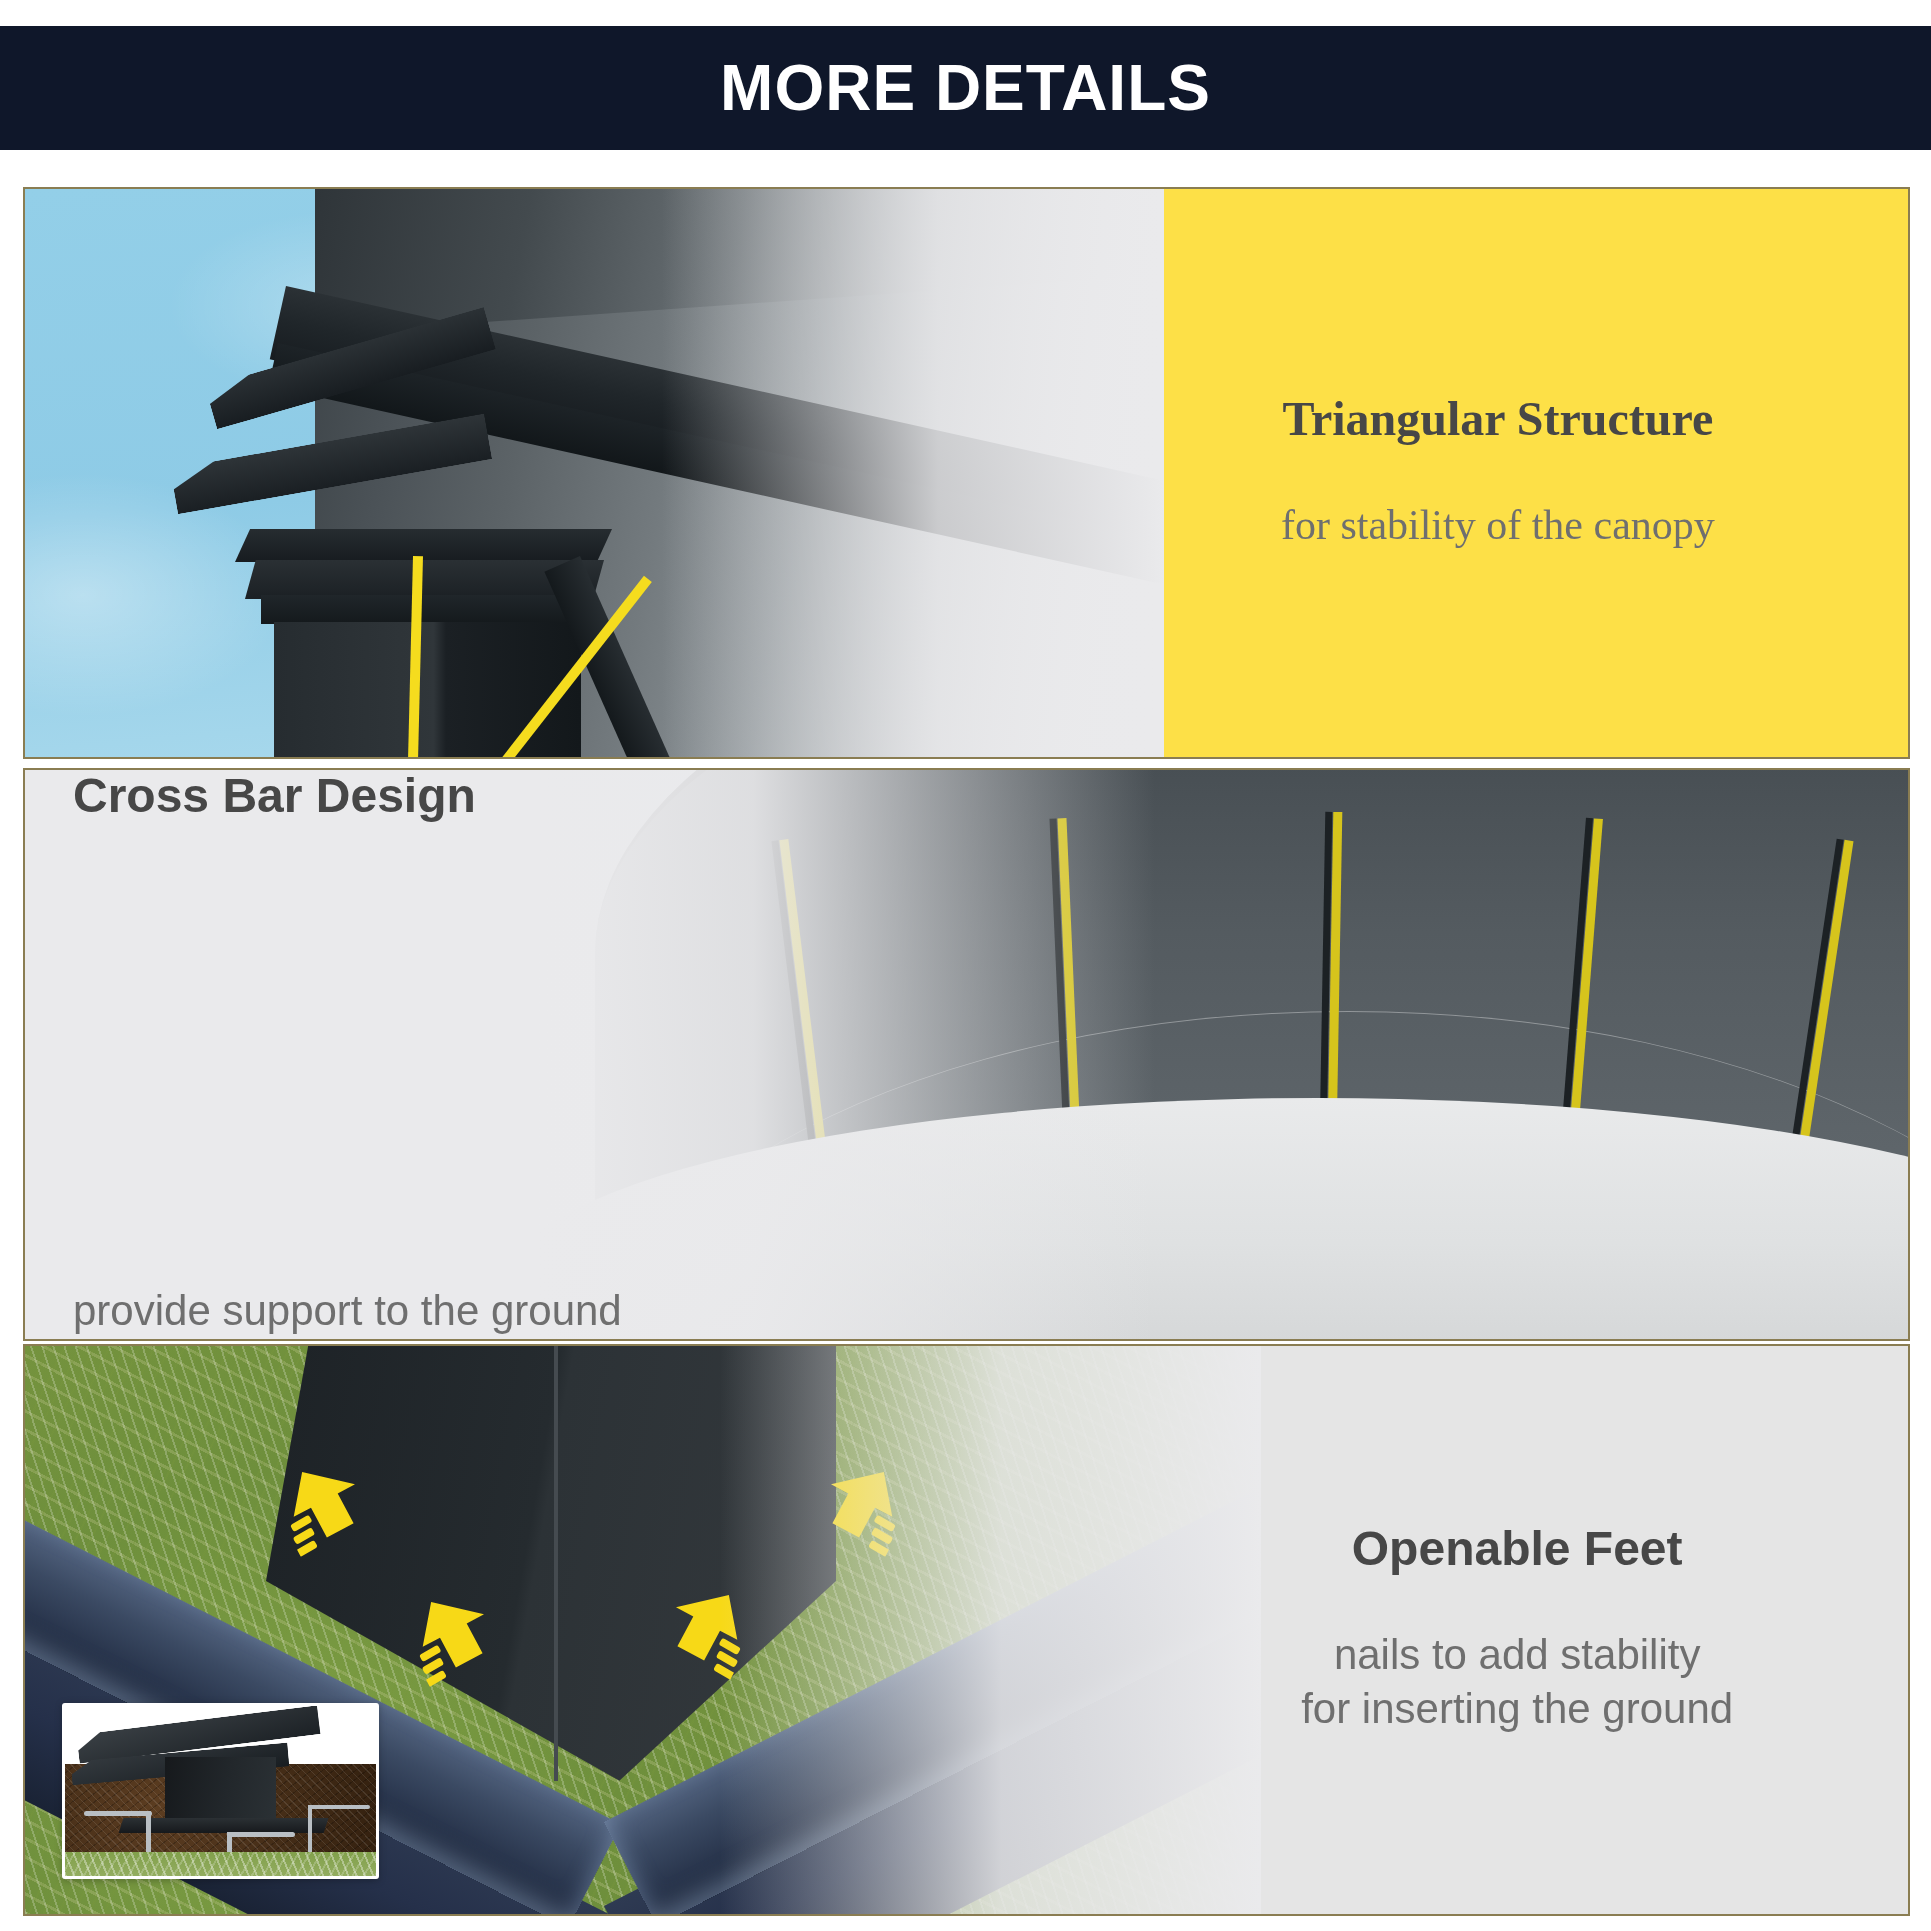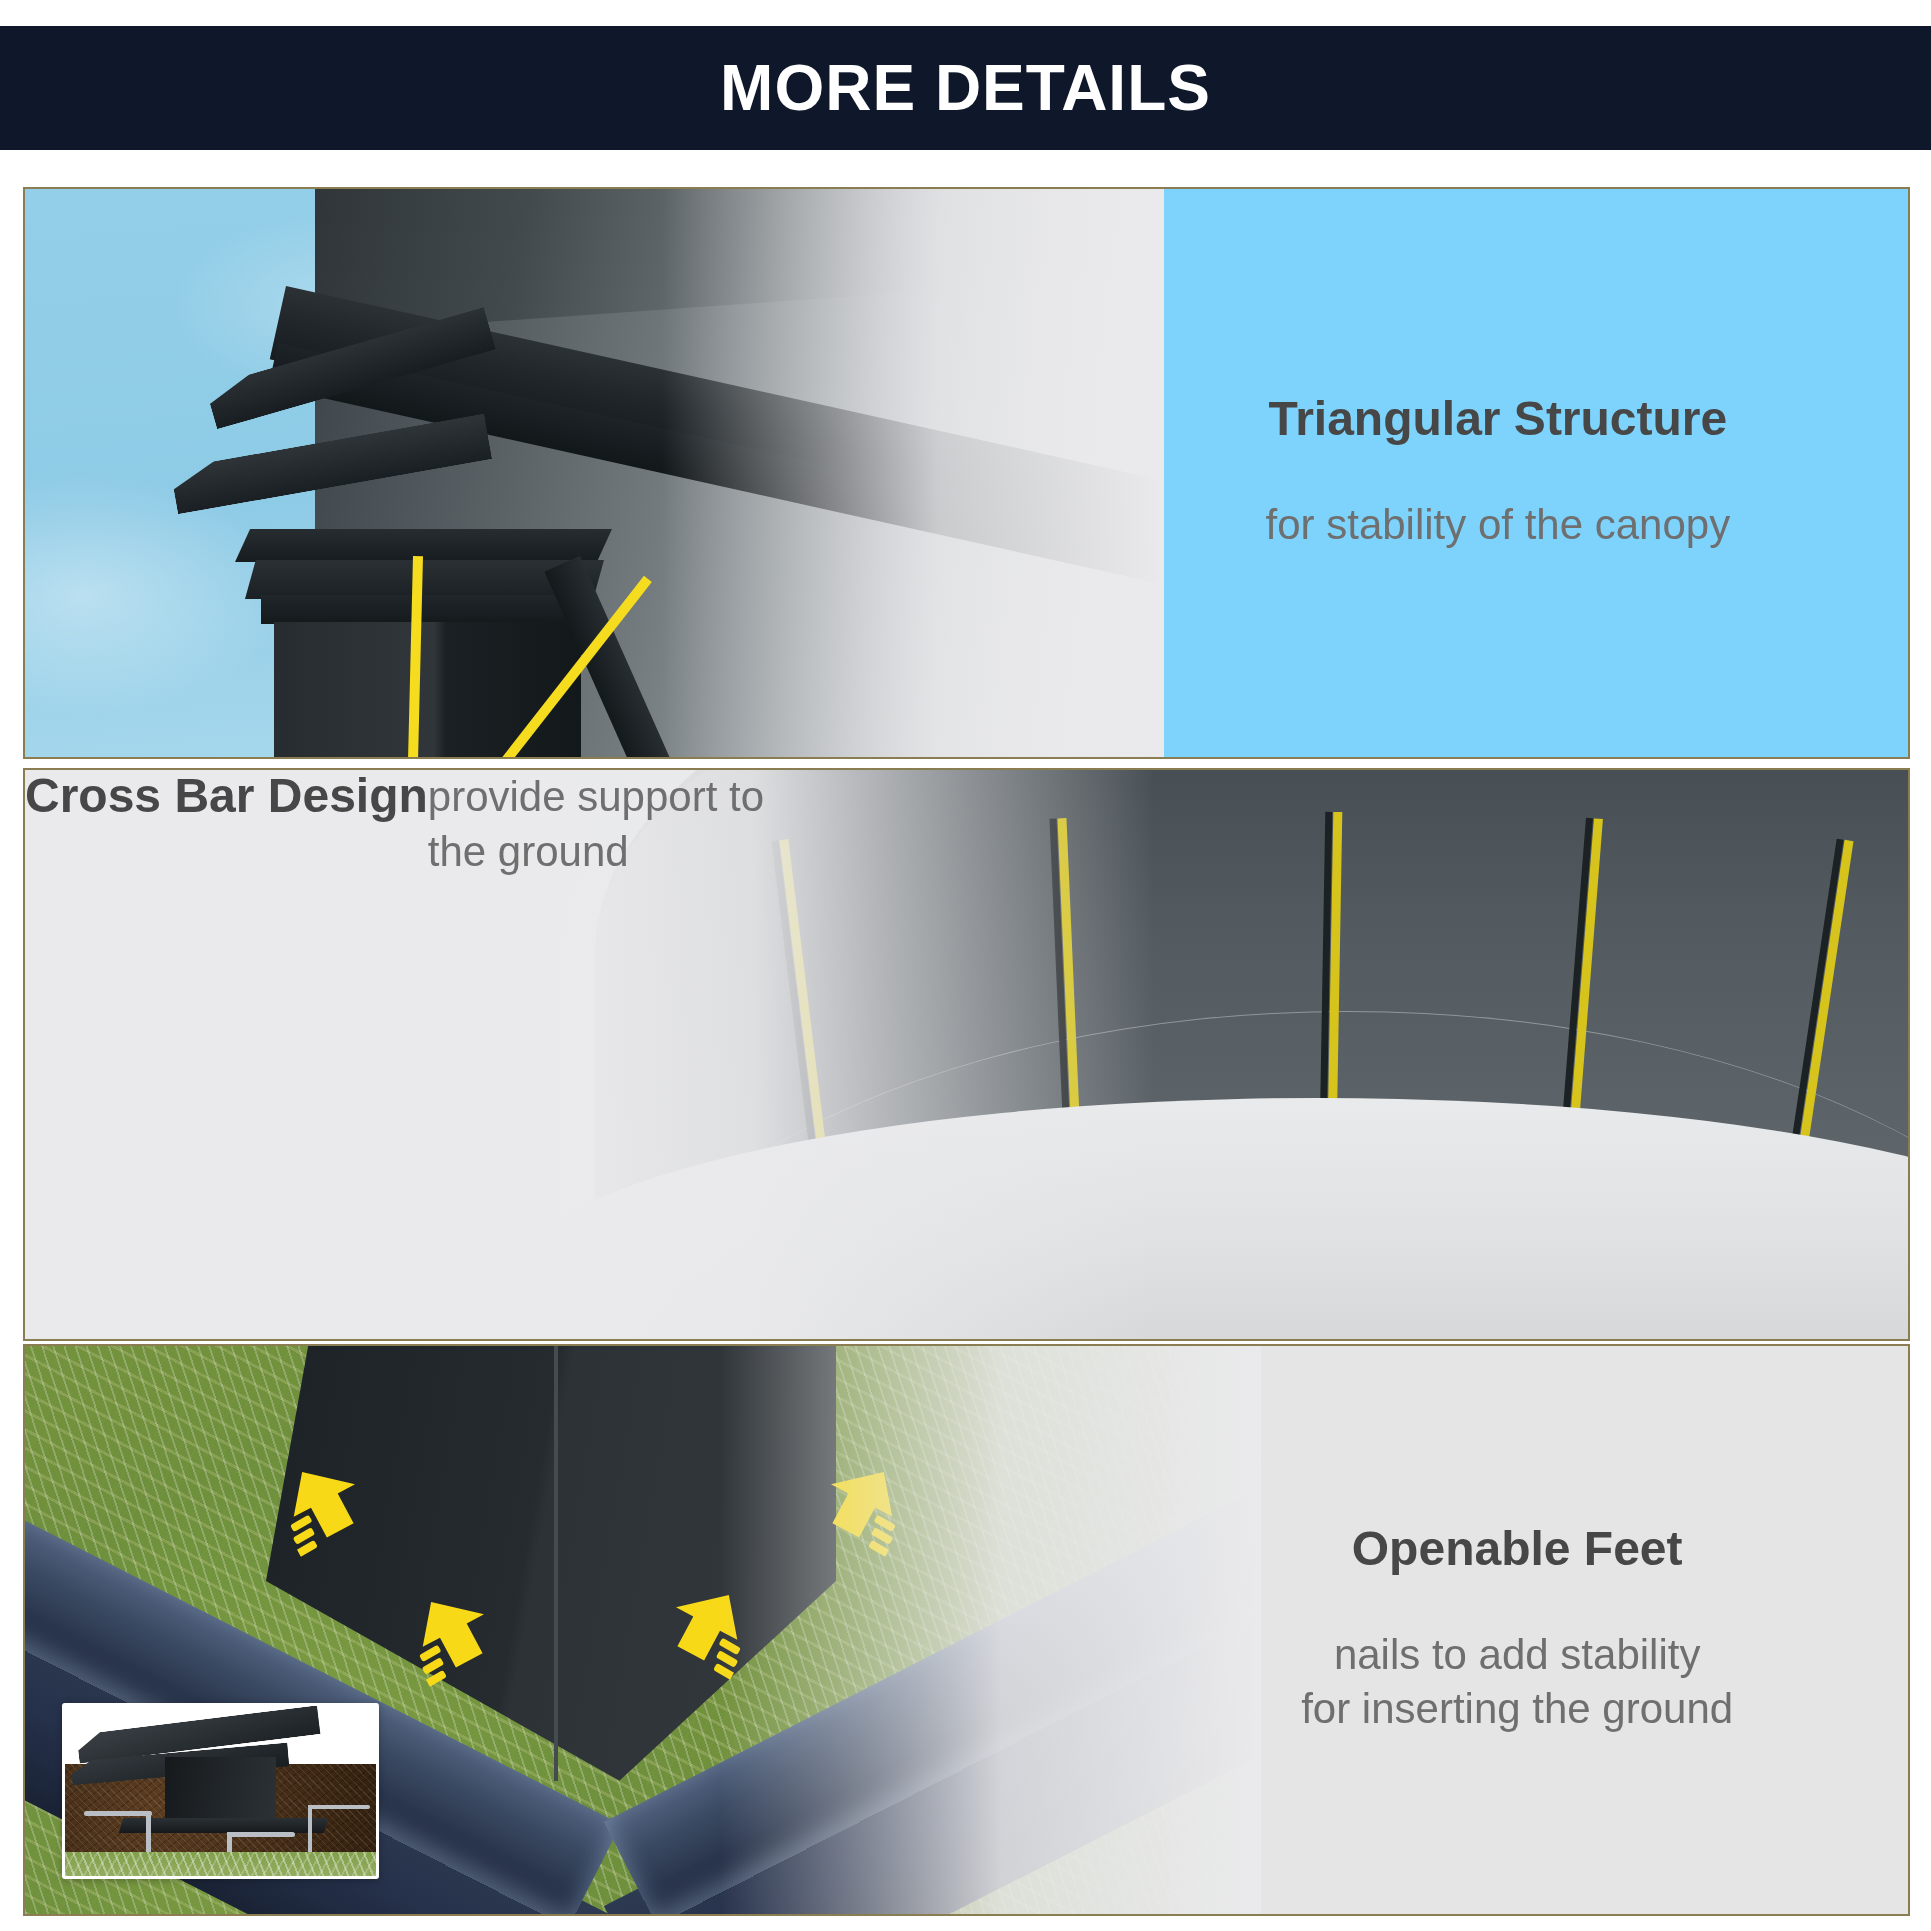--- a/index.html
+++ b/index.html
@@ -197,22 +197,23 @@
     border-top: 1.9px solid rgba(255,255,255,.35);
     border-radius: 50% / 100% 100% 0 0;
   }
   .p2-fade-left {
     position: absolute; left: 0; top: 0; width: 618px; height: 100%;
     background: linear-gradient(90deg, #eaeaec 0%, rgba(234,234,236,.92) 35%, rgba(234,234,236,0) 100%);
   }
   .p2-text {
     position: absolute; left: 0; top: 0;
     width: 763px; height: 100%;
-    display: flex; flex-direction: row;
-    align-items: flex-start; justify-content: center;
+    display: flex; flex-direction: column;
+    align-items: flex-start; justify-content: space-between;
+    padding-left: 48px;
   }
 
   
   .p3-photo {
     position: absolute; left: 0; top: 0;
     width: 1236px; height: 100%;
     overflow: hidden;
   }
   .p3-grass {
     position: absolute; inset: 0;
@@ -351,21 +352,21 @@
 </style>
 </head>
 <body>
 
 <div class="page">
 
   <div class="header-bar" style="background:#0f172a;">
     <div class="header-title">MORE DETAILS</div>
   </div>
 
-  <div class="panel" id="panel-1" style="background:#7dd3fc;">
+  <div class="panel" id="panel-1" style="background:#fde047;font-family:Liberation Serif, serif;">
     <div class="p1-photo">
       <div class="p1-sky"></div>
       <div class="p1-canopy"></div>
       <div class="p1-canopy-top"></div>
       <div class="p1-beam-main"></div>
       <div class="p1-beam-main2"></div>
       <div class="p1-rafter-a"></div>
       <div class="p1-rafter-b"></div>
       <div class="p1-cap1"></div>
       <div class="p1-cap2"></div>

